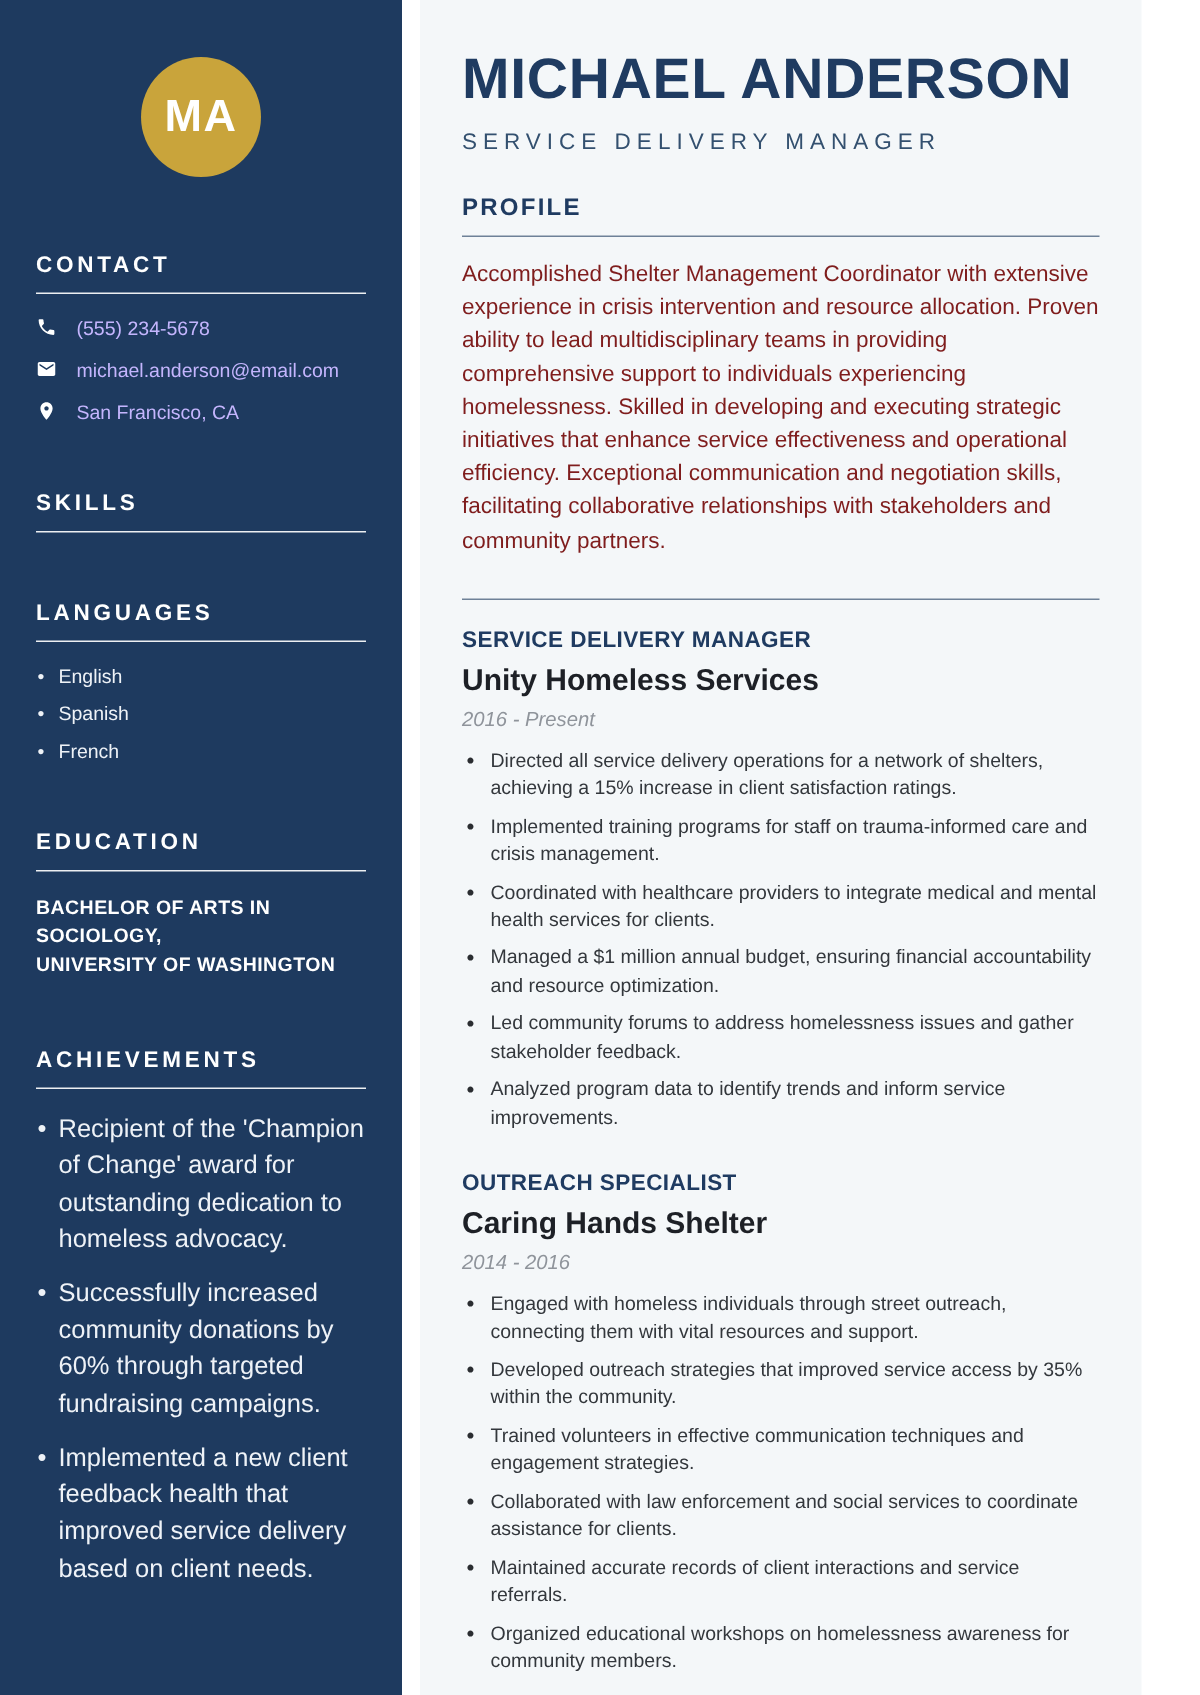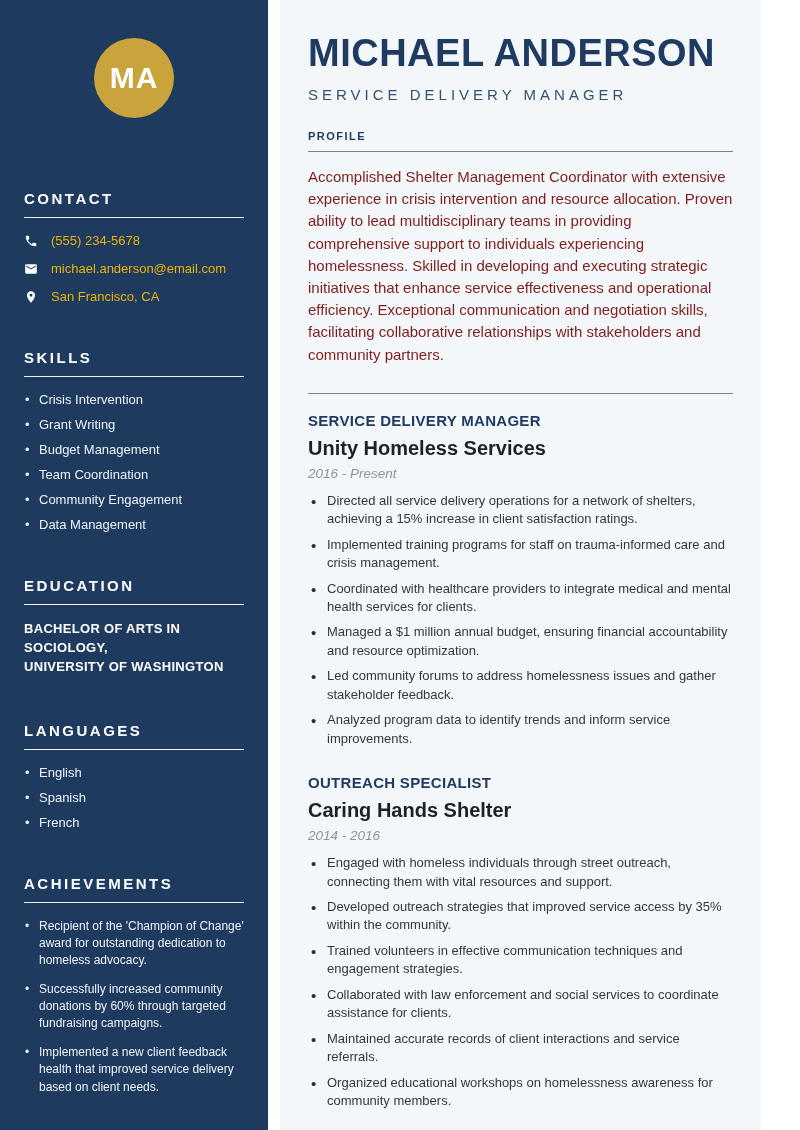--- a/index.html
+++ b/index.html
@@ -20,62 +20,62 @@
     padding:0 24px;
   }
   .avatar {
     width:80px; height:80px; border-radius:50%;
     background:#c9a43b;
     display:flex; align-items:center; justify-content:center;
     margin:38px auto 0 auto;
     color:#ffffff; font-size:30px; font-weight:bold; letter-spacing:1px;
   }
   .side-section { margin-top:45px; }
-  .side-section.first { margin-top:72px; }
+  .side-section.first { margin-top:50px; }
   .side-title {
     color:#ffffff; font-size:15px; font-weight:bold; letter-spacing:2.5px;
   }
   .side-rule {
     border:none; border-top:1.5px solid rgba(255,255,255,0.92);
     margin:10px 0 15px 0;
   }
   .contact-row {
-    display:flex; align-items:center; gap:13px;
-    font-size:13px; margin-bottom:13px; color:#eab308;
+    display:flex; align-items:flex-start; gap:13px;
+    font-size:13px; margin-bottom:13px; color:#c4b5fd;
   }
   .cicon { width:14px; height:14px; display:inline-flex; flex-shrink:0; }
   .cicon svg { width:14px; height:14px; fill:#ffffff; }
 
   ul.side-list { list-style:none; }
   ul.side-list li {
     position:relative; padding-left:15px;
     font-size:13px; margin-bottom:10px; color:#eef2f7;
   }
   ul.side-list li::before {
     content:"•"; position:absolute; left:1px; top:0; color:#eef2f7;
   }
-  ul.side-list.wrap li { font-size:12px; line-height:1.45; margin-bottom:11px; }
+  ul.side-list.wrap li { font-size:17px; line-height:1.45; margin-bottom:11px; }
 
   .edu-line { font-size:13px; font-weight:bold; color:#ffffff; line-height:1.45; letter-spacing:0.3px; }
 
   
   .main {
     margin-left:12px; flex:1;
     background:#f4f7f9;
     padding:32px 28px 0 28px;
   }
   .name {
     color:#1f3b61; font-size:38px; font-weight:bold; letter-spacing:0.5px;
   }
   .subtitle {
     color:#33506f; font-size:15px; letter-spacing:4px; margin-top:11px;
   }
   .main-section { margin-top:27px; }
   .main-title {
-    color:#1f3b61; font-size:11px; font-weight:bold; letter-spacing:1.5px;
+    color:#1f3b61; font-size:16px; font-weight:bold; letter-spacing:1.5px;
   }
   .main-rule {
     border:none; border-top:1px solid #6e8198; margin-top:9px;
   }
   .profile-text {
     margin-top:14px; font-size:15px; line-height:1.48; color:#7f1d1d;
   }
   .job { margin-top:18px; }
   .job + .job { margin-top:26px; }
   .job-role { color:#1f3b61; font-size:15px; font-weight:bold; letter-spacing:0.3px; }
@@ -125,47 +125,38 @@
               <path d="M12 2C8.13 2 5 5.13 5 9c0 5.25 7 13 7 13s7-7.75 7-13c0-3.87-3.13-7-7-7zm0 9.5c-1.38 0-2.5-1.12-2.5-2.5s1.12-2.5 2.5-2.5 2.5 1.12 2.5 2.5-1.12 2.5-2.5 2.5z"></path>
             </svg>
         </span>
         <span class="ctext">San Francisco, CA</span>
       </div>
     </section>
 
     <section class="side-section">
       <div class="side-title">SKILLS</div>
       <hr class="side-rule">
-      <ul class="side-list">
-
-      <li>Crisis Intervention</li>
-          <li>Grant Writing</li>
-          <li>Budget Management</li>
-          <li>Team Coordination</li>
-          <li>Community Engagement</li>
-          <li>Data Management</li>
-        </ul>
-    </section>
-
-    <section class="side-section">
-      <div class="side-title">EDUCATION</div>
-      <hr class="side-rule">
-      <div class="edu-line">BACHELOR OF ARTS IN SOCIOLOGY,</div>
-      <div class="edu-line">UNIVERSITY OF WASHINGTON</div>
     </section>
 
     <section class="side-section">
       <div class="side-title">LANGUAGES</div>
       <hr class="side-rule">
       <ul class="side-list">
 
       <li>English</li>
           <li>Spanish</li>
           <li>French</li>
         </ul>
+    </section>
+
+    <section class="side-section">
+      <div class="side-title">EDUCATION</div>
+      <hr class="side-rule">
+      <div class="edu-line">BACHELOR OF ARTS IN SOCIOLOGY,</div>
+      <div class="edu-line">UNIVERSITY OF WASHINGTON</div>
     </section>
 
     <section class="side-section">
       <div class="side-title">ACHIEVEMENTS</div>
       <hr class="side-rule">
       <ul class="side-list wrap">
 
       <li>Recipient of the 'Champion of Change' award for outstanding dedication to homeless advocacy.</li>
           <li>Successfully increased community donations by 60% through targeted fundraising campaigns.</li>
           <li>Implemented a new client feedback health that improved service delivery based on client needs.</li>

